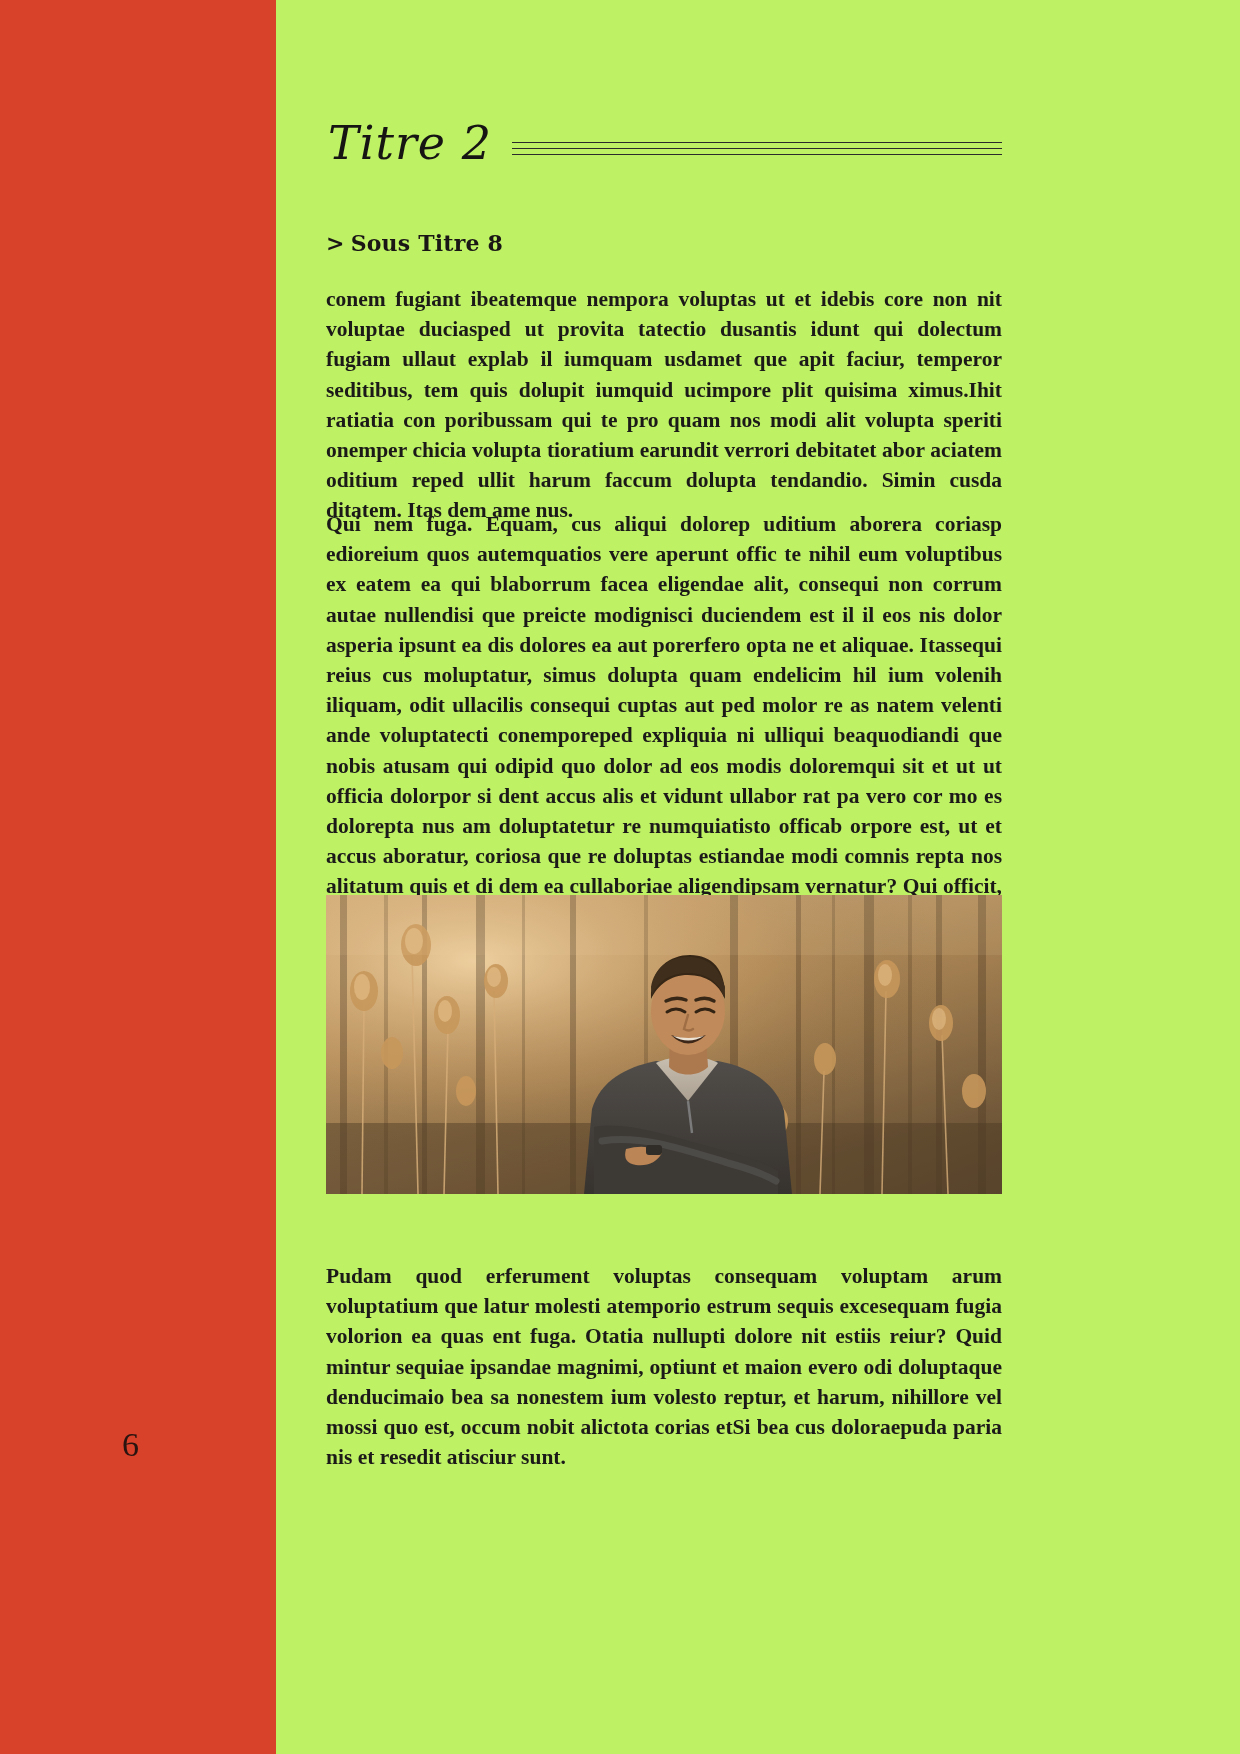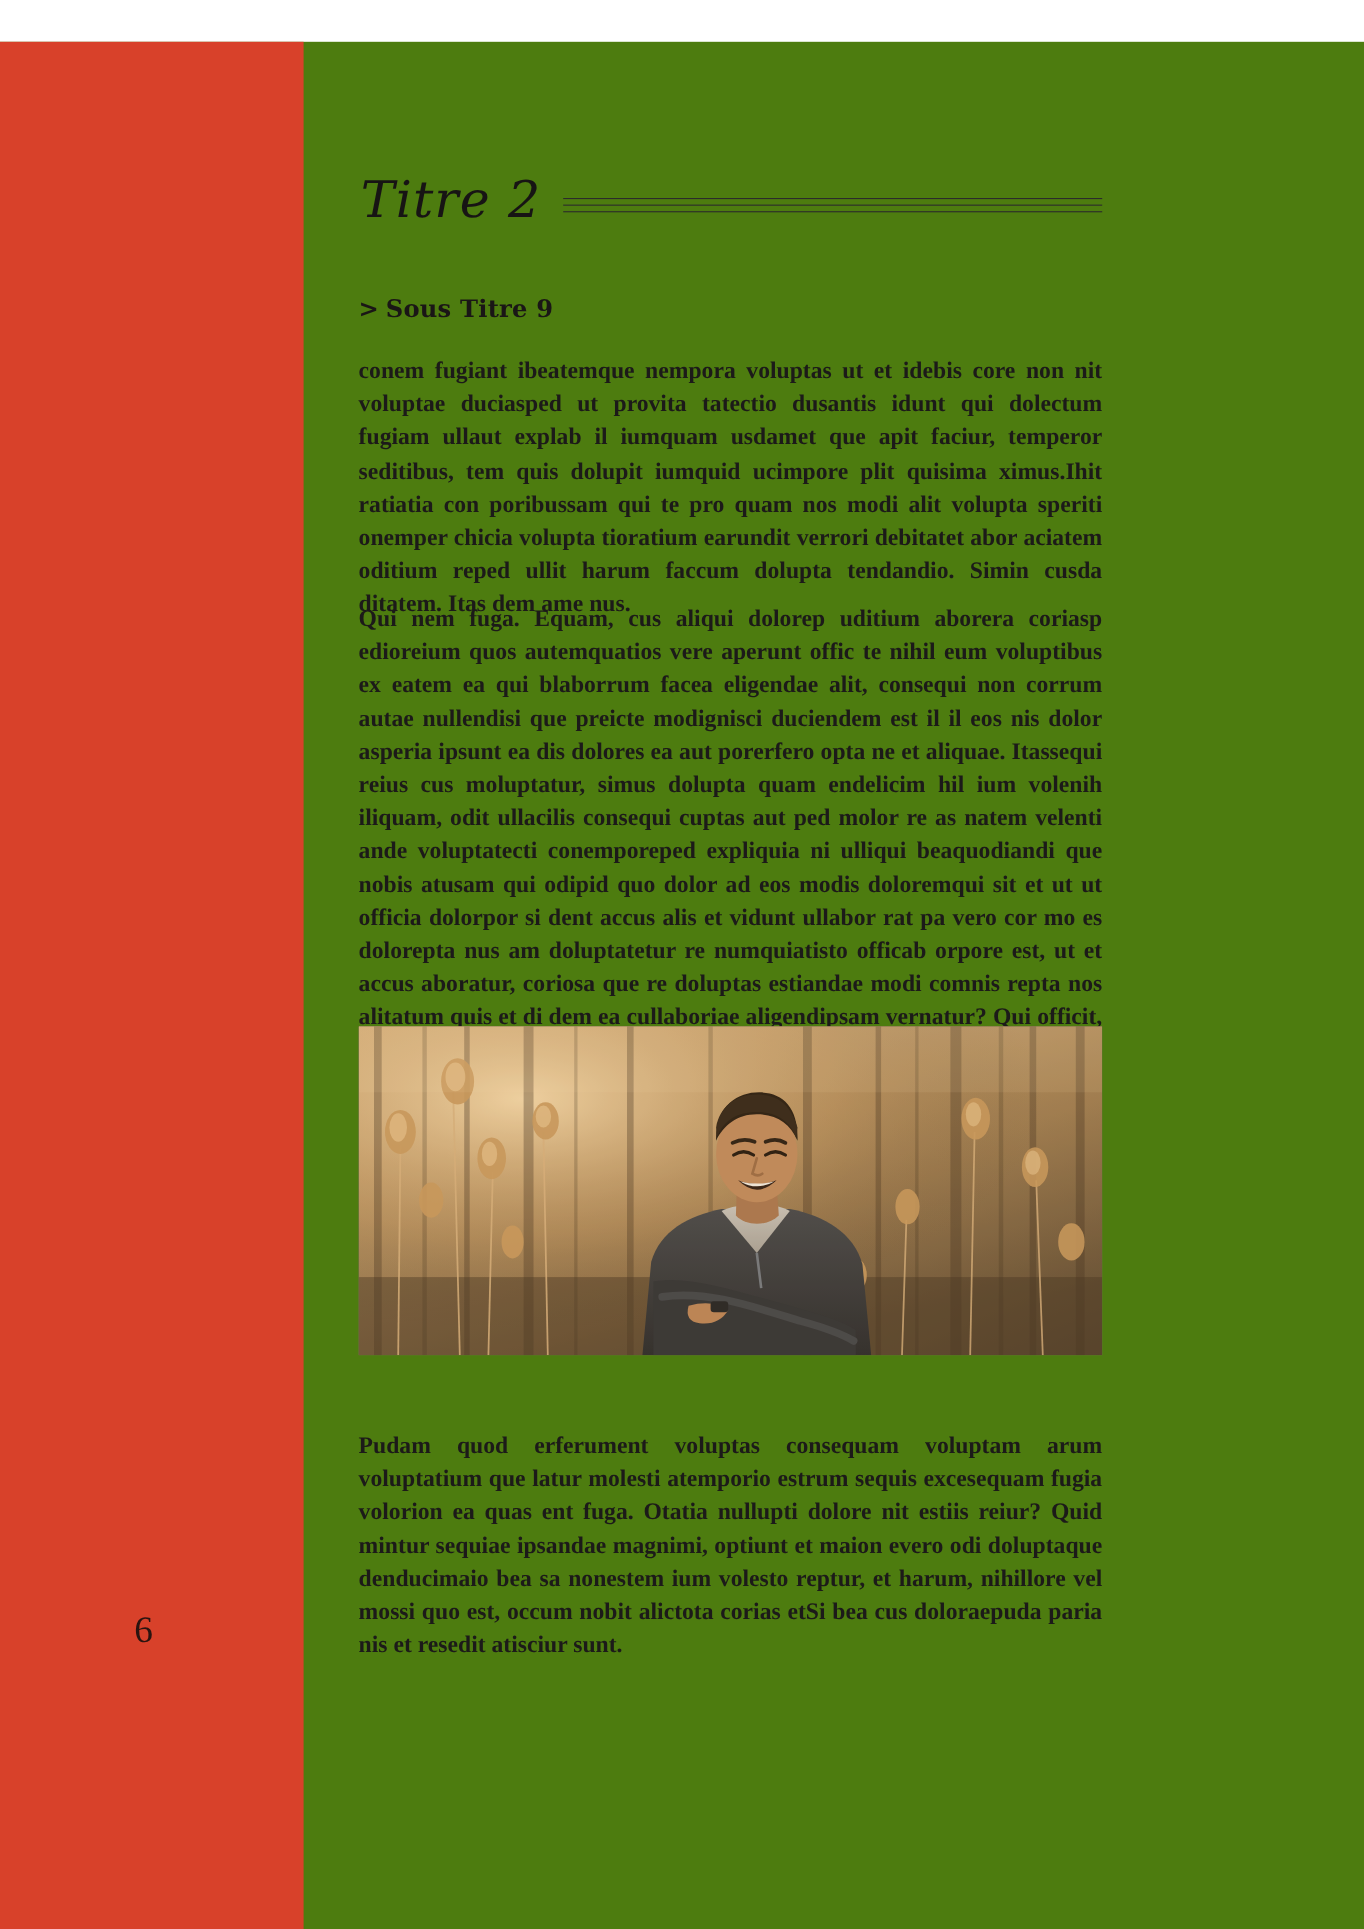--- a/index.html
+++ b/index.html
@@ -11,22 +11,21 @@
     height: 1754px;
     background: #ffffff;
     font-family: "Liberation Serif", serif;
     position: relative;
     overflow: hidden;
   }
 
   .page {
     position: absolute;
     inset: 0;
-    background: #4d7c0f;
-    margin-top: 38px;
+    background: #bef264;
   }
 
   
   .side-band {
     position: absolute;
     left: 0;
     top: 0;
     width: 276px;
     height: 1754px;
     background: #d8412a;
@@ -150,21 +149,21 @@
     <div class="title-row">
       <div class="doc-title">Titre 2</div>
       <div class="title-rules">
         <div class="rule r1"></div>
         <div class="rule r2"></div>
         <div class="rule r3"></div>
       </div>
     </div>
 
     <div class="subtitle">
-      <span class="marker">&gt;</span><span>Sous Titre 9</span>
+      <span class="marker">&gt;</span><span>Sous Titre 8</span>
     </div>
 
     <div class="body-text p1"> conem fugiant ibeatemque nempora voluptas ut et idebis core non nit voluptae duciasped ut provita tatectio dusantis idunt qui dolectum fugiam ullaut explab il iumquam usdamet que apit faciur, temperor seditibus, tem quis dolupit iumquid ucimpore plit quisima ximus.Ihit ratiatia con poribussam qui te pro quam nos modi alit volupta speriti onemper chicia volupta tioratium earundit verrori debitatet abor aciatem oditium reped ullit harum faccum dolupta tendandio. Simin cusda ditatem. Itas dem ame nus.</div>
 
     <div class="body-text p2">Qui nem fuga. Equam, cus aliqui dolorep uditium aborera coriasp edioreium quos autemquatios vere aperunt offic te nihil eum voluptibus ex eatem ea qui blaborrum facea eligendae alit, consequi non corrum autae nullendisi que preicte modignisci duciendem est il il eos nis dolor asperia ipsunt ea dis dolores ea aut porerfero opta ne et aliquae. Itassequi reius cus moluptatur, simus dolupta quam endelicim hil ium volenih iliquam, odit ullacilis consequi cuptas aut ped molor re as natem velenti ande voluptatecti conemporeped expliquia ni ulliqui beaquodiandi que nobis atusam qui odipid quo dolor ad eos modis doloremqui sit et ut ut officia dolorpor si dent accus alis et vidunt ullabor rat pa vero cor mo es dolorepta nus am doluptatetur re numquiatisto officab orpore est, ut et accus aboratur, coriosa que re doluptas estiandae modi comnis repta nos alitatum quis et di dem ea cullaboriae aligendipsam vernatur? Qui officit, cus sin nem fugia cor arum as vit landige ndantende sa que velliquiam, quod ea dentur?</div>
 
     <div class="photo">
       <svg width="676" height="299" viewBox="0 0 676 299" xmlns="http://www.w3.org/2000/svg" role="img" aria-label="photo">
         <defs>
           <linearGradient id="sky" x1="0" y1="0" x2="0.3" y2="1">

